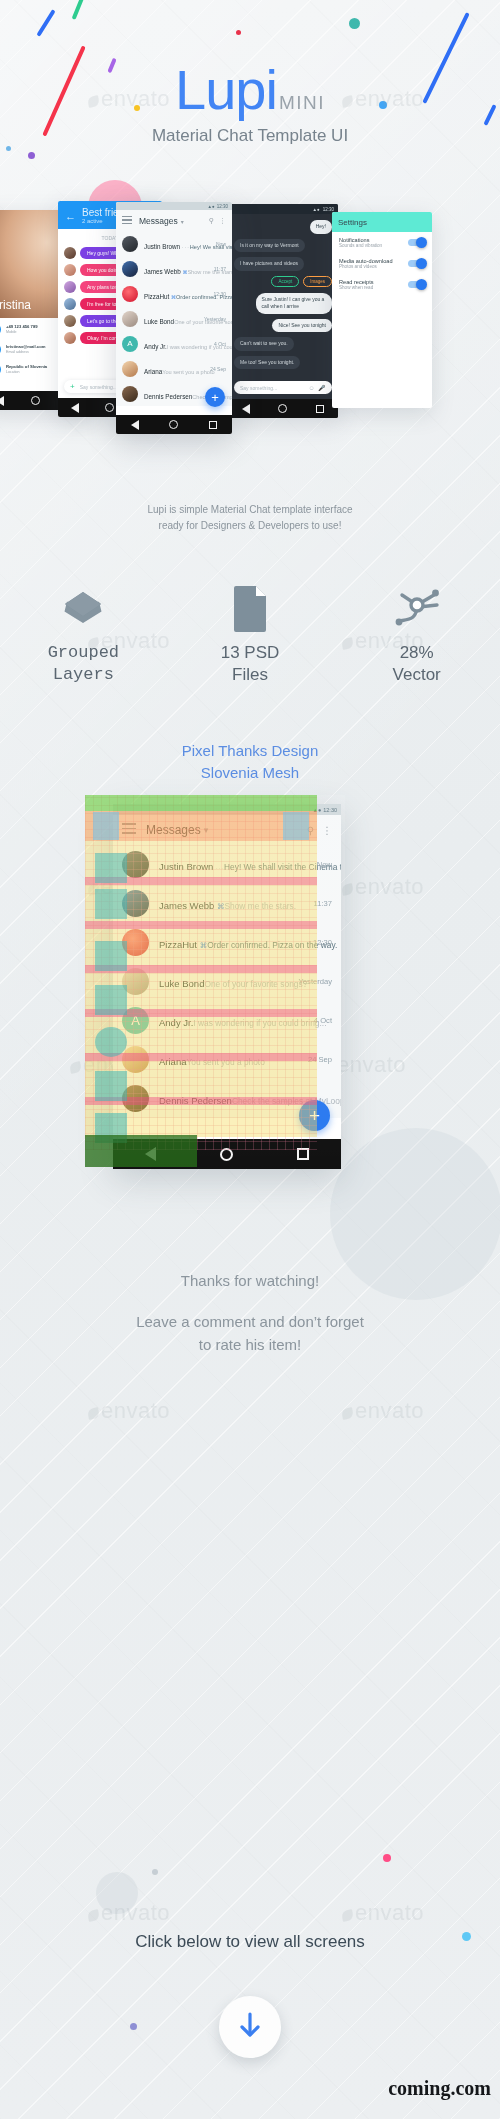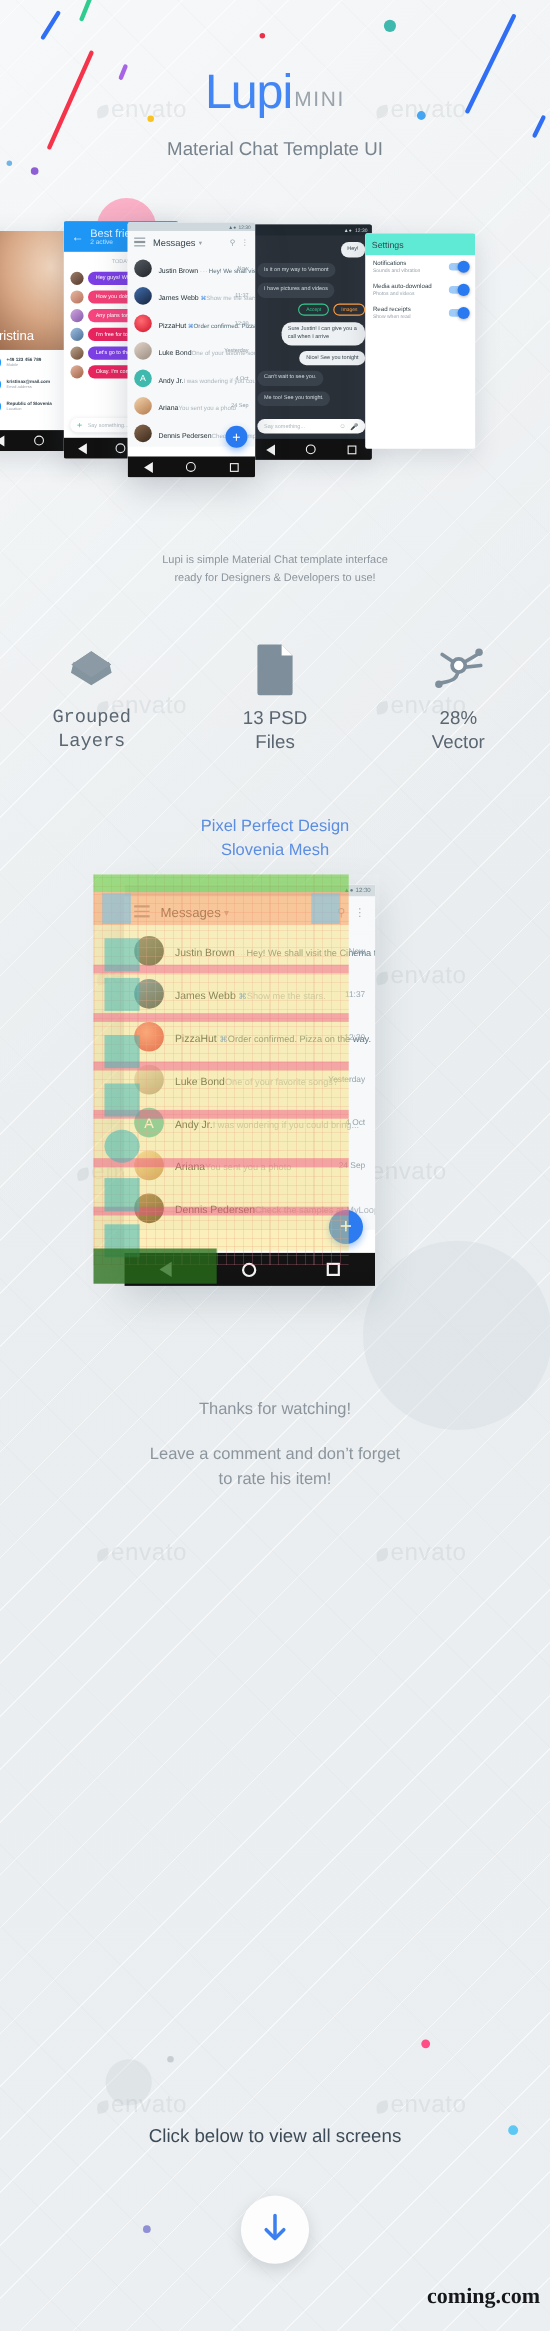--- a/index.html
+++ b/index.html
@@ -48,21 +48,21 @@
     margin-right: 2px;
     transform: translateY(1px) rotate(-10deg);
   }
 
   
   .brand {
     position: absolute; top: 62px; left: 0; width: 100%;
     text-align: center;
   }
   .brand-title {
-    font-size: 44px; color: #4285f4; font-weight: 400;
+    font-size: 56px; color: #4285f4; font-weight: 400;
     letter-spacing: -1px; line-height: 1;
     display: inline-block;
   }
   .brand-sub {
     font-size: 19px; color: #9aa3ab; letter-spacing: 1.5px;
     display: inline-block; vertical-align: bottom;
     margin-left: 2px; margin-bottom: 4px;
   }
   .tagline {
     position: absolute; top: 126px; left: 0; width: 100%;
@@ -549,21 +549,21 @@
           <circle cx="43.5" cy="8" r="3.4" fill="#7e8f9b"></circle>
           <circle cx="7" cy="37" r="3.4" fill="#7e8f9b"></circle>
         </svg>
       </div>
       <div class="lbl" style="white-space:pre-line;">28%
 Vector</div>
     </div>
   </div>
 
   <div class="pp-title">
-    <div>Pixel Perfect Design</div>
+    <div>Pixel Thanks Design</div>
     <div>Slovenia Mesh</div>
   </div>
 
   <div class="mesh-wrap">
 
     <div class="mesh-phone">
       <div class="mstatus">
         <span>▲●</span>
         <span>12:30</span>
       </div>

